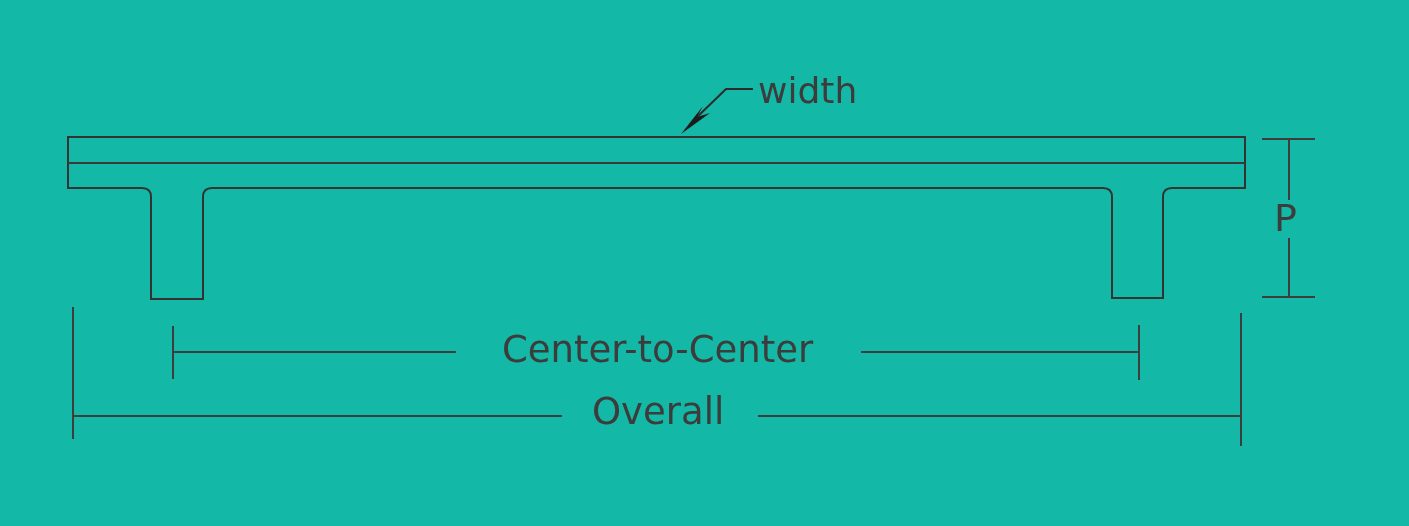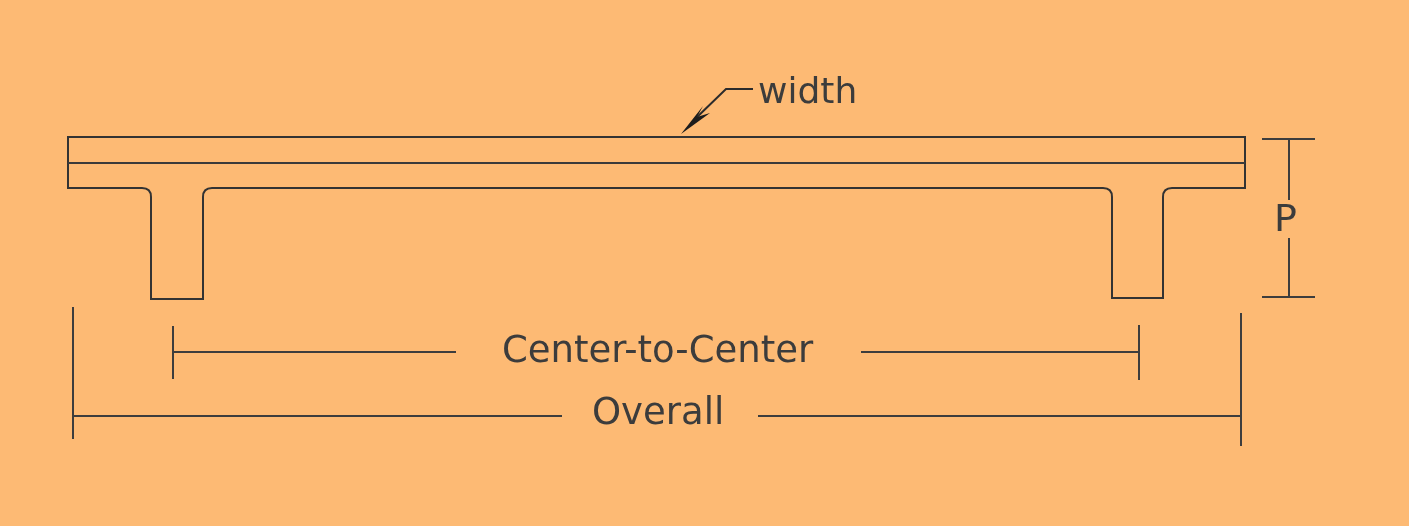--- a/index.html
+++ b/index.html
@@ -7,21 +7,21 @@
     padding: 0;
     background: #ffffff;
   }
   body {
     font-family: "DejaVu Sans", "Liberation Sans", sans-serif;
   }
   #drawing-root {
     position: relative;
     width: 1409px;
     height: 526px;
-    background: #fdba74;
+    background: #14b8a6;
     overflow: hidden;
   }
   #drawing-svg {
     display: block;
     width: 1409px;
     height: 526px;
   }
   .part-outline {
     fill: none;
     stroke: #333333;

